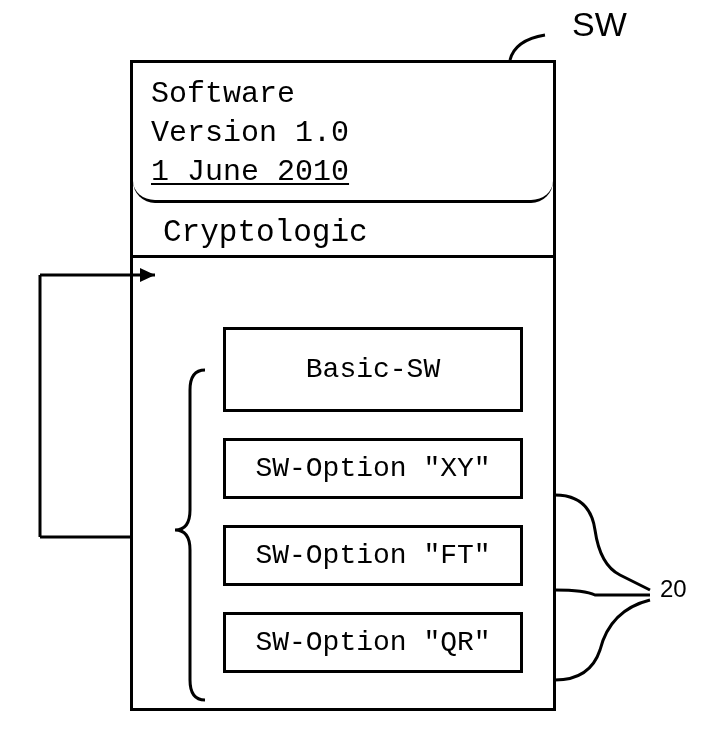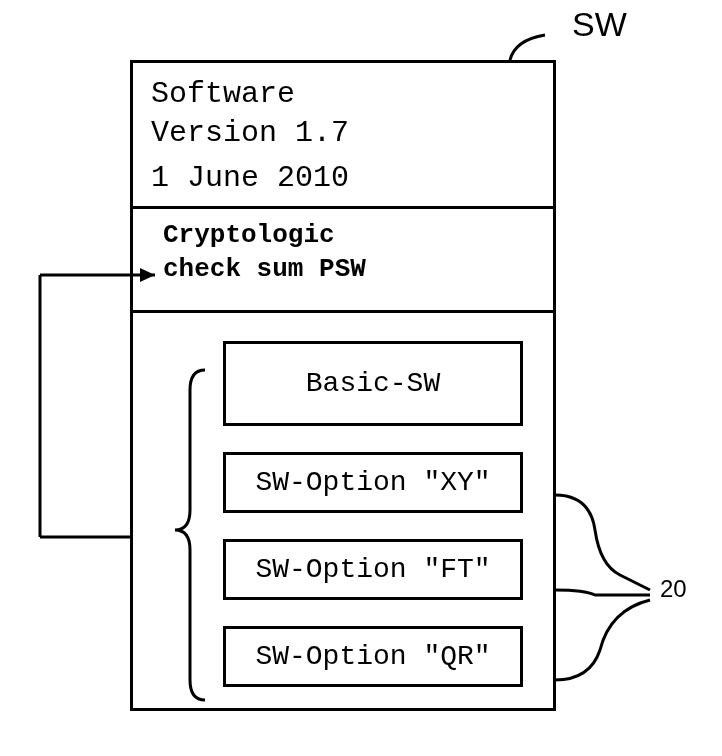--- a/index.html
+++ b/index.html
@@ -19,39 +19,40 @@
       width: 420px;
       height: 645px;
       border: 3px solid black;
     }
     
     .header-section {
       padding: 12px 18px 8px 18px;
       border-bottom: 3px solid black;
       font-size: 30px;
       line-height: 1.3;
+      border-radius: 22px;
     }
     
     .header-line3 {
+      text-decoration: underline;
       text-decoration-thickness: 2px;
       text-underline-offset: 3px;
-      margin-top: 6px;
     }
     
     .checksum-section {
-      padding: 10px 18px 23px 30px;
+      padding: 10px 18px 2px 30px;
       border-bottom: 3px solid black;
-      font-size: 26px;
+      font-size: 31px;
       line-height: 1.3;
-      font-weight: bold;
     }
     
     .options-container {
       position: relative;
       padding: 28px 30px 20px 90px;
+      margin-top: 41px;
     }
     
     .option-box {
       border: 3px solid black;
       padding: 12px 8px;
       margin-bottom: 26px;
       text-align: center;
       font-size: 28px;
     }
     
@@ -90,27 +91,26 @@
     }
   </style>
 </head>
 <body>
 
 <div class="sw-label">SW</div>
 
 <div class="main-box">
   <div class="header-section">
     <div>Software</div>
-    <div>Version 1.7</div>
+    <div>Version 1.0</div>
     <div class="header-line3">1 June 2010</div>
   </div>
 
   <div class="checksum-section">
     <div>Cryptologic</div>
-    <div>check sum PSW</div>
   </div>
 
   <div class="options-container">
     <div class="option-box basic">Basic-SW</div>
     <div class="option-box">SW-Option "XY"</div>
     <div class="option-box">SW-Option "FT"</div>
     <div class="option-box last">SW-Option "QR"</div>
   </div>
 </div>
 

